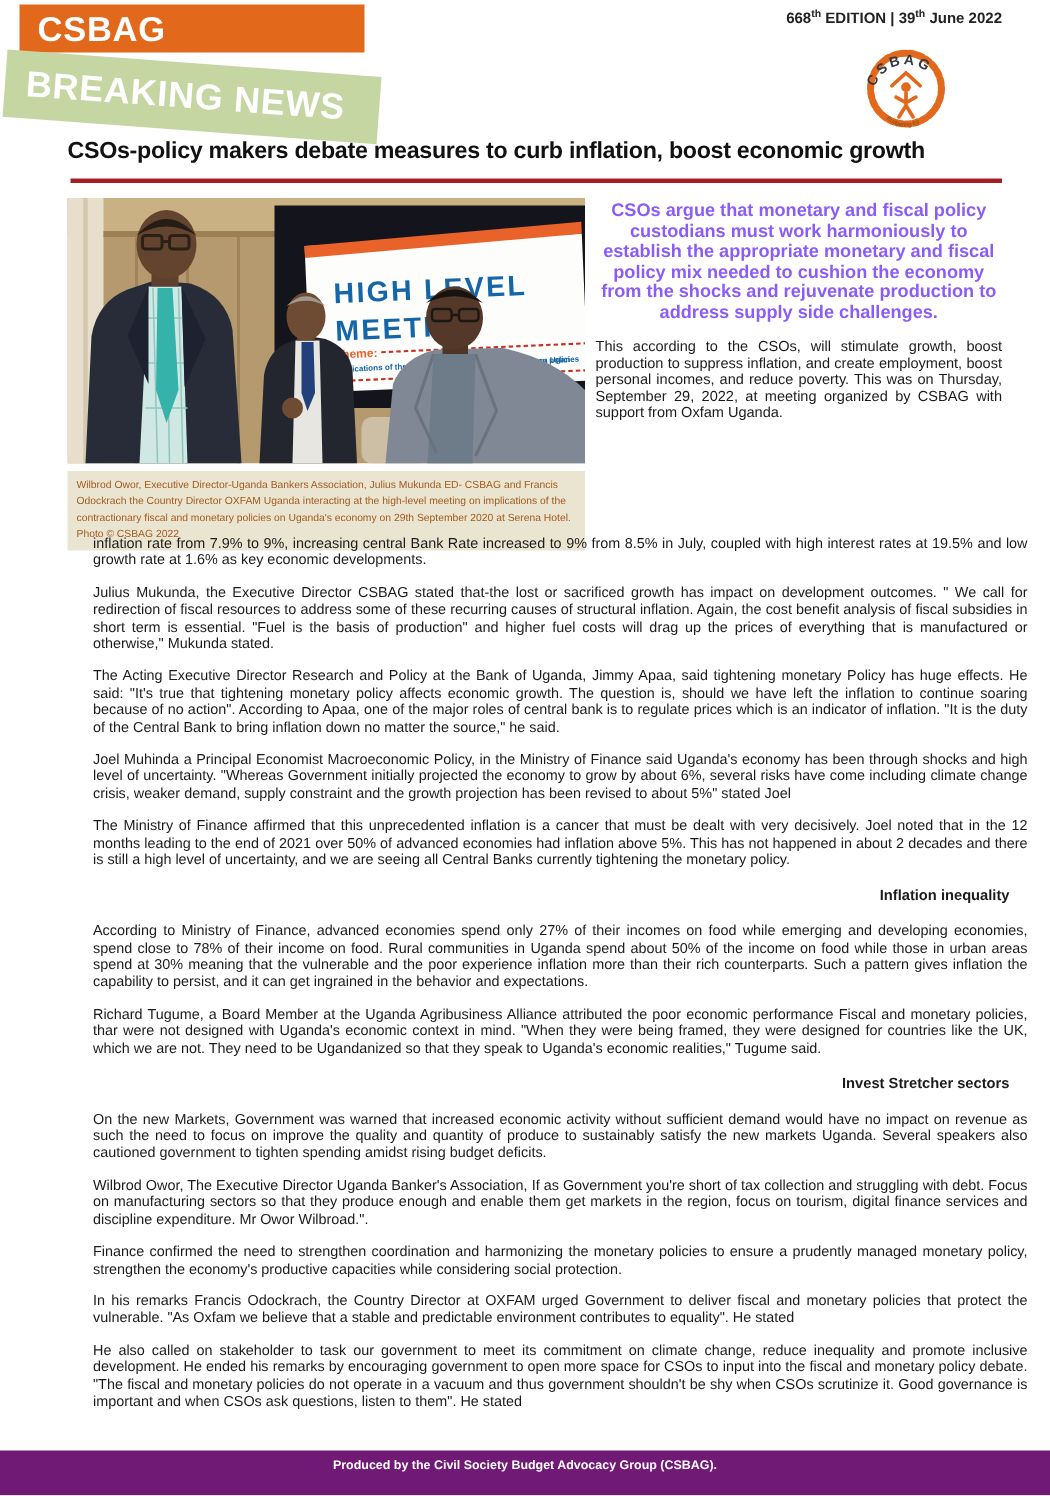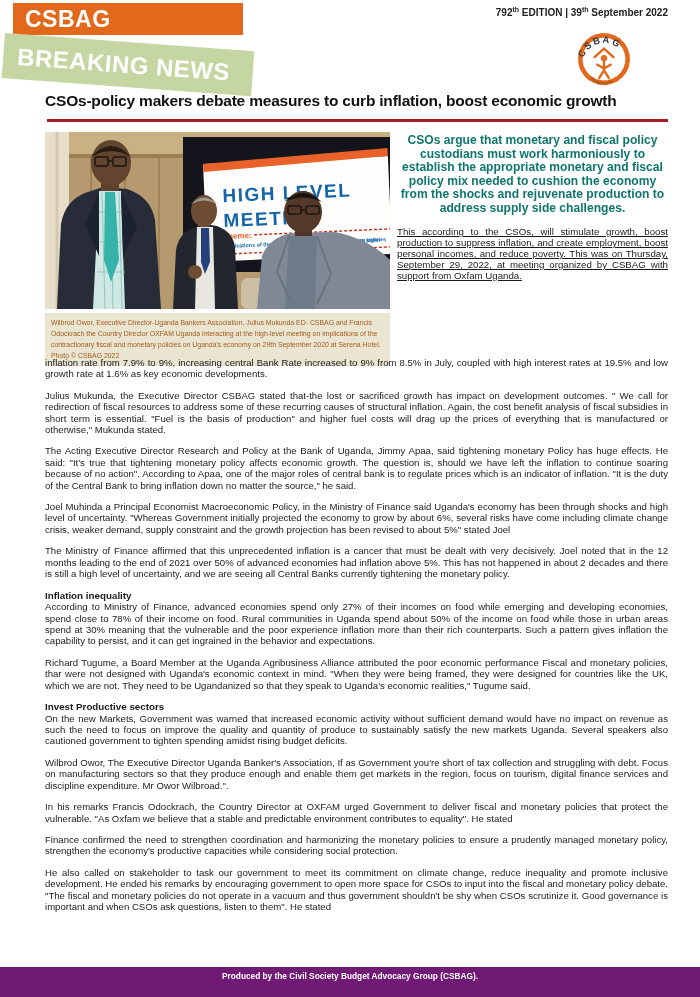--- a/index.html
+++ b/index.html
@@ -34,49 +34,49 @@
   
   .columns { position:absolute; left:45px; top:132px; width:623px; display:flex; gap:7px; }
   .photo-col { width:345px; flex:0 0 345px; }
   .photo-caption {
     background:#EAE5D1; color:#A35A1E; font-size:6.9px; line-height:1.6;
     padding:4px 6px 5px 6px; text-align:left;
   }
   .text-col { flex:1; padding-top:2px; }
   .lead {
     font-size:12.1px; font-weight:bold; text-align:center; line-height:1.12;
-    color:#0f766e; margin-bottom:12px;
-  }
-  .text-col p.body-p { font-size:9.7px; line-height:1.12; text-align:justify; margin-bottom:11px;text-decoration:underline; }
-
-  
-  .article { position:absolute; left:45px; top:357px; width:623px; }
+    color:#8b5cf6; margin-bottom:12px;
+  }
+  .text-col p.body-p { font-size:9.7px; line-height:1.12; text-align:justify; margin-bottom:11px; }
+
+  
+  .article { position:absolute; left:62px; top:357px; width:623px; }
   .article p { font-size:9.6px; line-height:1.19; text-align:justify; margin:0 0 10px 0; }
-  .article .subhead { font-size:9.8px; font-weight:bold; margin:0; line-height:1.19; }
+  .article .subhead { font-size:9.8px; font-weight:bold; margin:12px; line-height:1.19;text-align:right; }
 
   
   .footer {
     position:absolute; left:0; bottom:0; width:700px; height:30px;
     background:#701a75; text-align:center; padding-top:4px;
   }
   .footer .f1 { color:#ffffff; font-weight:bold; font-size:8.3px; line-height:1.4; }
   .footer .f2 { color:#F6DFC8; font-weight:bold; font-size:7.7px; line-height:1.4; }
 </style>
 </head>
 <body>
 
 <div class="page">
 
   <div class="brand-box">
     <span>CSBAG</span>
   </div>
   <div class="banner">
     <span>BREAKING NEWS</span>
   </div>
-  <div class="edition"><span>792</span><sup>th</sup><span> EDITION | 39</span><sup>th</sup><span> September 2022</span></div>
+  <div class="edition"><span>668</span><sup>th</sup><span> EDITION | 39</span><sup>th</sup><span> June 2022</span></div>
 
   <svg class="logo" viewBox="0 0 72 72">
     <circle cx="36" cy="35" r="25" fill="none" stroke="#E2691C" stroke-width="5" stroke-dasharray="3.5 2.5" stroke-linecap="round"></circle>
     <path id="arcTop" d="M 13,41 A 23,23 0 0 1 59,41" fill="none"></path>
     <text font-size="10" font-weight="bold" fill="#333a45" letter-spacing="2" font-family="Liberation Sans, sans-serif">
       <textPath href="#arcTop" startOffset="7">CSBAG</textPath>
     </text>
     <g stroke="#E2691C" fill="none" stroke-width="2.6" stroke-linecap="round">
       <path d="M26,33 L36,24 L46,33"></path>
       <path d="M36,38 L36,47 M36,47 L31,55 M36,47 L41,55 M29,41 L36,45 M43,41 L36,45"></path>
@@ -183,25 +183,25 @@
 
   <div class="article">
     <p>inflation rate from 7.9% to 9%, increasing central Bank Rate increased to 9% from 8.5% in July, coupled with high interest rates at 19.5% and low growth rate at 1.6% as key economic developments.</p>
     <p>Julius Mukunda, the Executive Director CSBAG stated that-the lost or sacrificed growth has impact on development outcomes. " We call for redirection of fiscal resources to address some of these recurring causes of structural inflation.  Again, the cost benefit analysis of fiscal subsidies in short term is essential. "Fuel is the basis of production" and higher fuel costs will drag up the prices of everything that is manufactured or otherwise," Mukunda stated.</p>
     <p>The Acting Executive Director Research and Policy at the Bank of Uganda, Jimmy Apaa, said tightening monetary Policy has huge effects. He said: "It's true that tightening monetary policy affects economic growth. The question is, should we have left the inflation to continue soaring because of no action". According to Apaa, one of the major roles of central bank is to regulate prices which is an indicator of inflation. "It is the duty of the Central Bank to bring inflation down no matter the source," he said.</p>
     <p>Joel Muhinda a Principal Economist Macroeconomic Policy, in the Ministry of Finance said Uganda's economy has been through shocks and high level of uncertainty.  "Whereas Government initially projected the economy to grow by about 6%, several risks have come including climate change crisis, weaker demand, supply constraint and the growth projection has been revised to about 5%" stated Joel</p>
     <p>The Ministry of Finance affirmed that this unprecedented inflation is a cancer that must be dealt with very decisively. Joel noted that in the 12 months leading to the end of 2021 over 50% of advanced economies had inflation above 5%. This has not happened in about 2 decades and there is still a high level of uncertainty, and we are seeing all Central Banks currently tightening the monetary policy.</p>
     <div class="subhead">Inflation inequality</div>
     <p>According to Ministry of Finance, advanced economies spend only 27% of their incomes on food while emerging and developing economies, spend close to 78% of their income on food.  Rural communities in Uganda spend about 50% of the income on food while those in urban areas spend at 30% meaning that the vulnerable and the poor experience inflation more than their rich counterparts. Such a pattern gives inflation the capability to persist, and it can get ingrained in the behavior and expectations.</p>
     <p>Richard Tugume, a Board Member at the Uganda Agribusiness Alliance attributed the poor economic performance Fiscal and monetary policies, thar were not designed with Uganda's economic context in mind. "When they were being framed, they were designed for countries like the UK, which we are not. They need to be Ugandanized so that they speak to Uganda's economic realities," Tugume said.</p>
-    <div class="subhead">Invest Productive sectors</div>
+    <div class="subhead">Invest Stretcher sectors</div>
     <p>On the new Markets, Government was warned that increased economic activity without sufficient demand would have no impact on revenue as such the need to focus on improve the quality and quantity of produce to sustainably satisfy the new markets Uganda.  Several speakers also cautioned government to tighten spending amidst rising budget deficits.</p>
     <p>Wilbrod Owor, The Executive Director Uganda Banker's Association, If as Government you're short of tax collection and struggling with debt. Focus on manufacturing sectors so that they produce enough and enable them get markets in the region, focus on tourism, digital finance services and discipline expenditure. Mr Owor Wilbroad.".</p>
+    <p>Finance confirmed the need to strengthen coordination and harmonizing the monetary policies to ensure a prudently managed monetary policy, strengthen the economy's productive capacities while considering social protection.</p>
     <p>In his remarks Francis Odockrach, the Country Director at OXFAM urged Government to deliver fiscal and monetary policies that protect the vulnerable. "As Oxfam we believe that a stable and predictable environment contributes to equality". He stated</p>
-    <p>Finance confirmed the need to strengthen coordination and harmonizing the monetary policies to ensure a prudently managed monetary policy, strengthen the economy's productive capacities while considering social protection.</p>
     <p>He also called on stakeholder to task our government to meet its commitment on climate change, reduce inequality and promote inclusive development. He ended his remarks by encouraging government to open more space for CSOs to input into the fiscal and monetary policy debate.   "The fiscal and monetary policies do not operate in a vacuum and thus government shouldn't be shy when CSOs scrutinize it. Good governance is important and when CSOs ask questions, listen to them". He stated</p>
   </div>
 
   <div class="footer">
     <div class="f1">Produced by the Civil Society Budget Advocacy Group (CSBAG).</div>
   </div>
 
 </div>
 
 </body></html>

